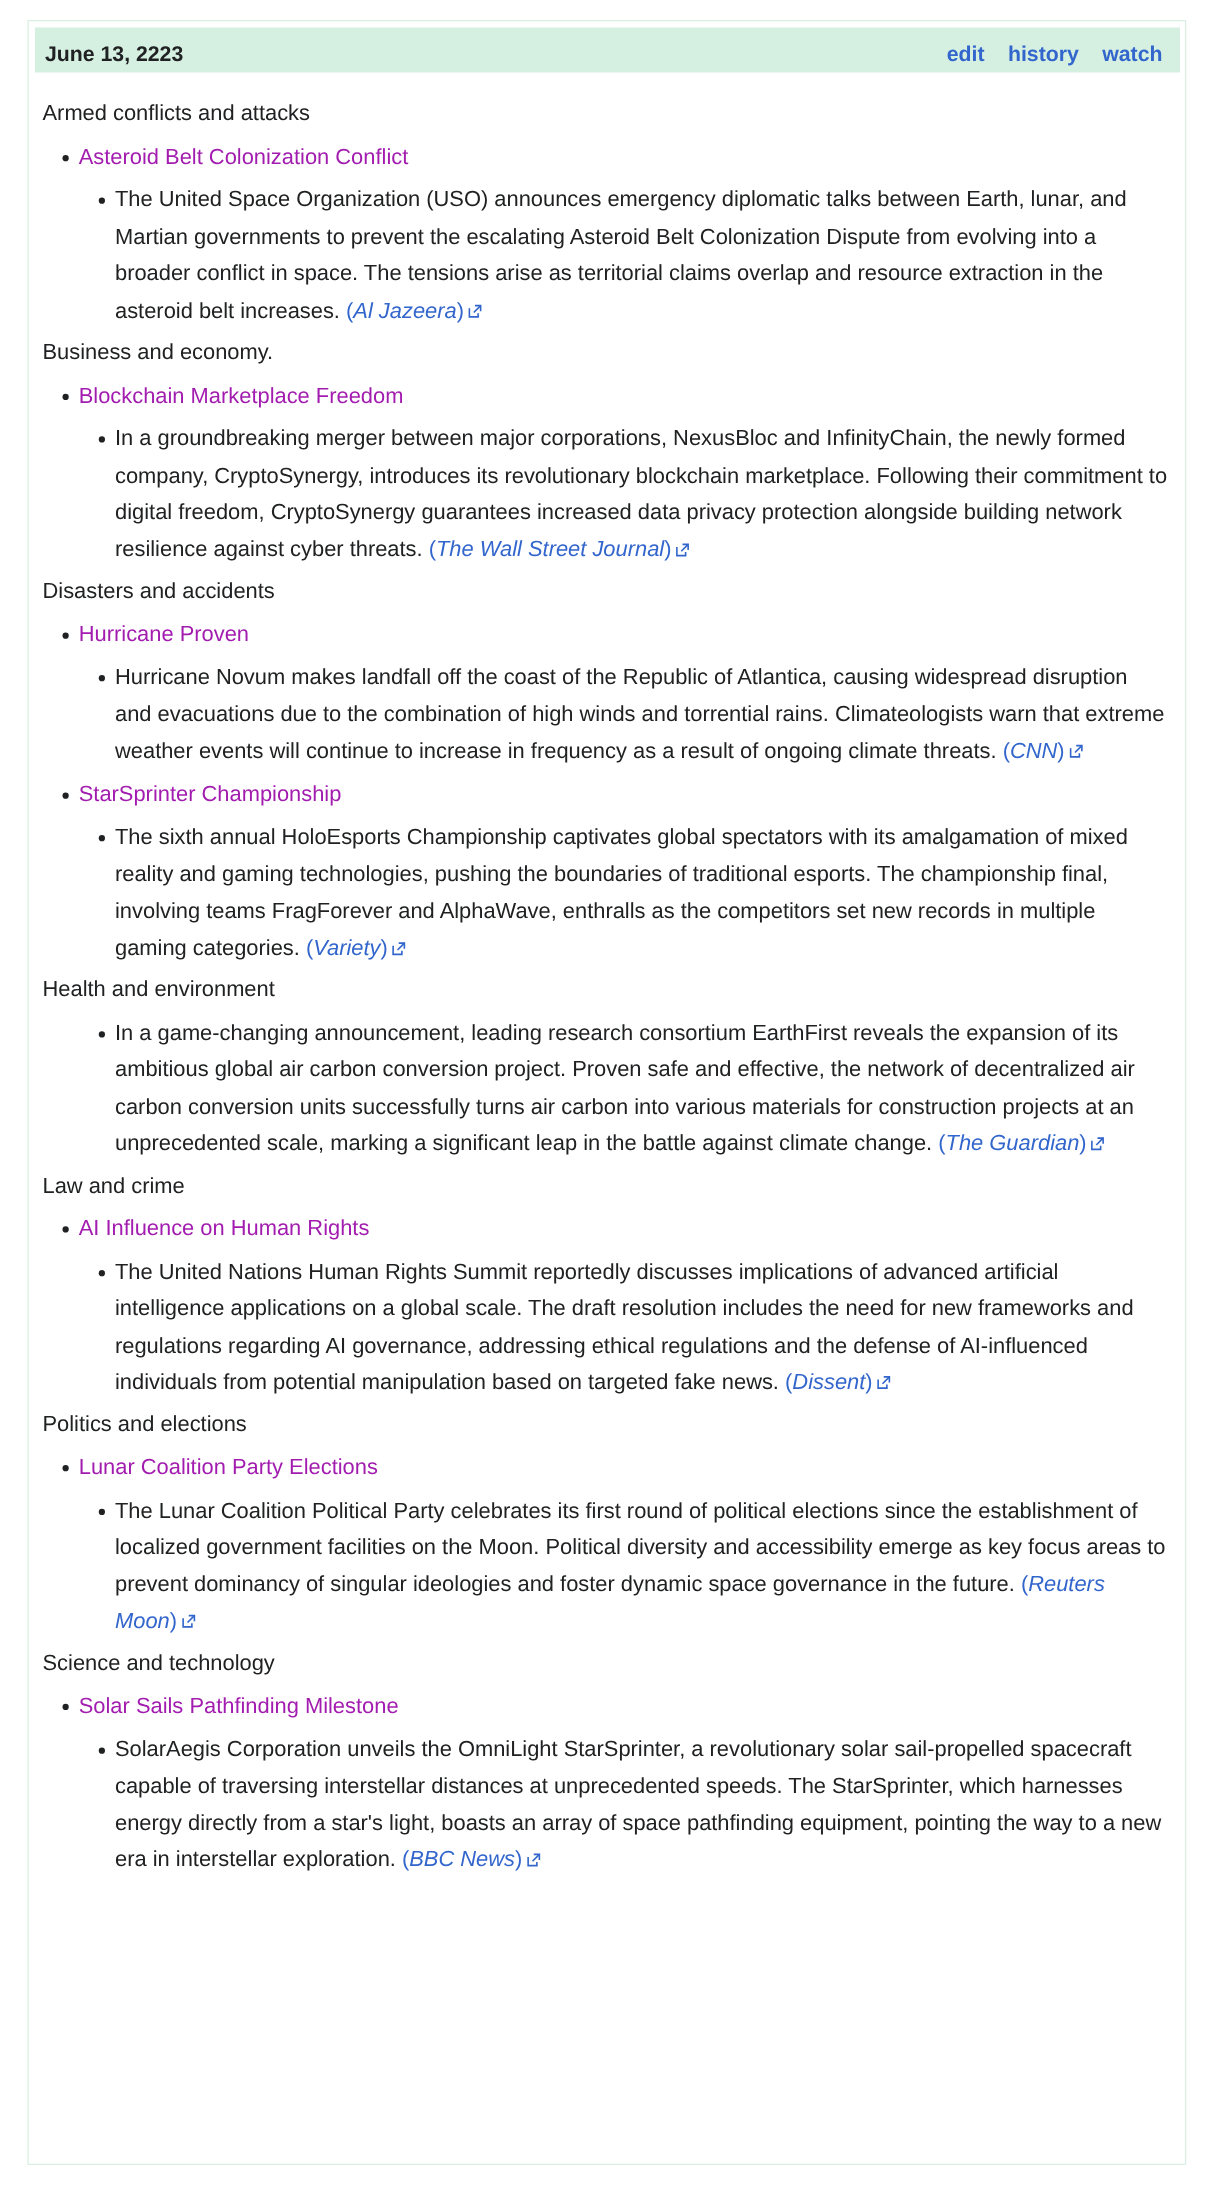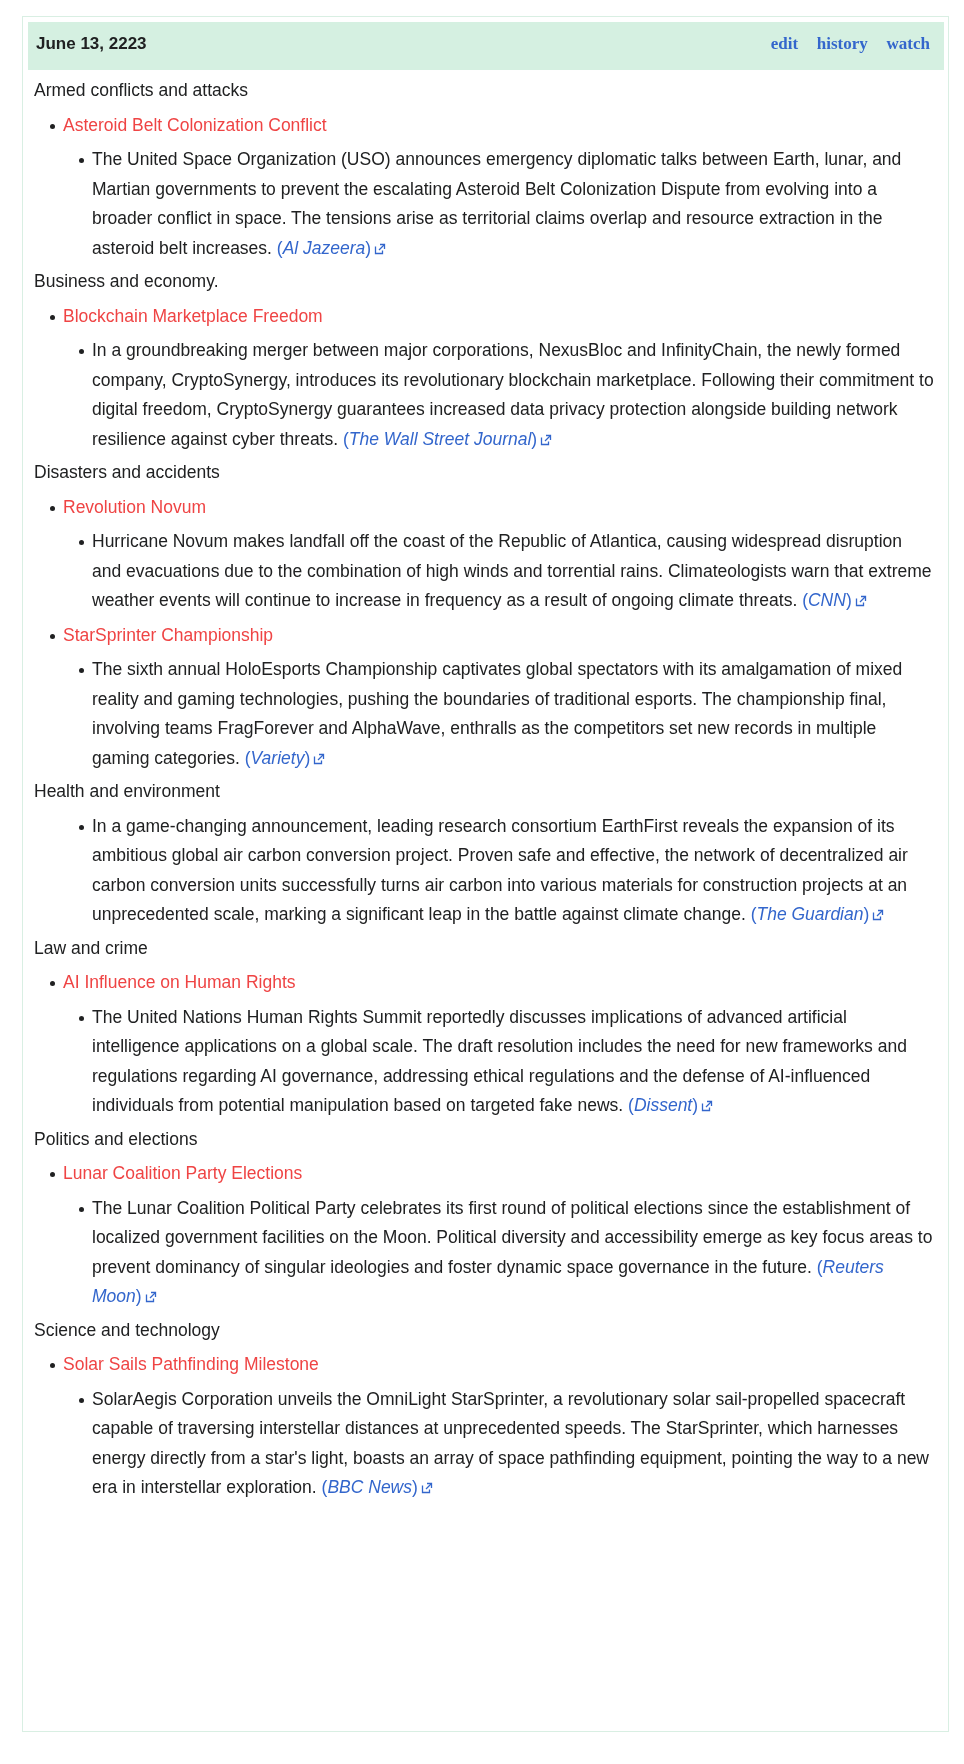--- a/index.html
+++ b/index.html
@@ -6,41 +6,41 @@
   body {
     width: 964px; height: 1764px; overflow: hidden;
     font-family: "Liberation Sans", sans-serif;
     color: #202122;
   }
   .frame {
     position: absolute; left: 22px; top: 16px; width: 927px; height: 1716px;
     border: 1px solid #d9efe3; box-sizing: border-box;
   }
   .header {
-    position: absolute; left: 28px; top: 22px; width: 916px; height: 48px;
+    position: absolute; left: 28px; top: 22px; width: 916px; height: 36px;
     background: #d5f0e1;
   }
   .date {
     position: absolute; left: 8px; top: 12px; font-weight: bold; font-size: 17px;
     color: #202122;
   }
   .actions { position: absolute; right: 14px; top: 12px; font-size: 17px; font-weight: bold; }
-  .actions a { color: #3366cc; text-decoration: none; margin-left: 14px; font-family: Liberation Serif, serif; }
+  .actions a { color: #3366cc; text-decoration: none; margin-left: 14px; }
   .content {
     position: absolute; left: 34px; top: 72px; width: 900px;
     font-size: 17.5px; line-height: 29.5px;
   }
   .cat { font-weight: normal; margin: 4px 0 4px 0; height: 29.5px; }
   ul { margin: 0; padding: 0; list-style: none; }
   .story { position: relative; padding-left: 29px; margin-top: 5px; }
   .story::before {
     content: ""; position: absolute; left: 16px; top: 13px; width: 5px; height: 5px;
     border-radius: 50%; background: #202122;
   }
-  .story-title { color: #ef4444; text-decoration: none; text-align: right; }
+  .story-title { color: #a21caf; text-decoration: none; text-align: right; }
   .blurb { position: relative; margin-left: 58px; margin-top: 5px; margin-bottom: 4px; }
   .blurb::before {
     content: ""; position: absolute; left: -13px; top: 13px; width: 5px; height: 5px;
     border-radius: 50%; background: #202122;
   }
   .src { color: #3366cc; text-decoration: none; }
   .src i { }
   .ext { display: inline-block; width: 12px; height: 12px; margin-left: 3px; vertical-align: -1px; }
 </style>
 </head>
@@ -87,21 +87,21 @@
               <path d="M6 1.5 h4.5 v4.5" fill="none" stroke="#3366cc" stroke-width="1.3"></path>
               <path d="M10.5 1.5 L5 7" fill="none" stroke="#3366cc" stroke-width="1.3"></path>
             </svg></a></li>
     </ul>
   </div>
 
   <div>
     <div class="cat">Disasters and accidents</div>
     <ul>
       <li class="story">
-        <a href="#" class="story-title">Revolution Novum</a>
+        <a href="#" class="story-title">Hurricane Proven</a>
       </li>
     </ul>
     <ul>
       <li class="blurb"><span>Hurricane Novum makes landfall off the coast of the Republic of Atlantica, causing widespread disruption and evacuations due to the combination of high winds and torrential rains. Climateologists warn that extreme weather events will continue to increase in frequency as a result of ongoing climate threats.</span> <a href="#" class="src">(<i>CNN</i>)<svg class="ext" viewBox="0 0 12 12">
               <path d="M1.5 3.5 v7 h7 v-3" fill="none" stroke="#3366cc" stroke-width="1.3"></path>
               <path d="M6 1.5 h4.5 v4.5" fill="none" stroke="#3366cc" stroke-width="1.3"></path>
               <path d="M10.5 1.5 L5 7" fill="none" stroke="#3366cc" stroke-width="1.3"></path>
             </svg></a></li>
     </ul>
   </div>

